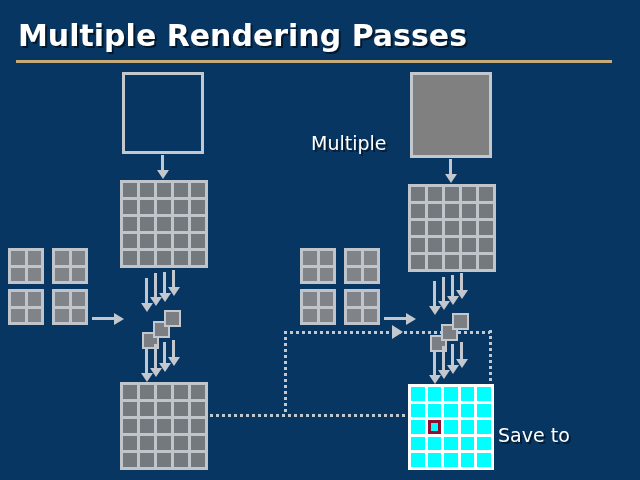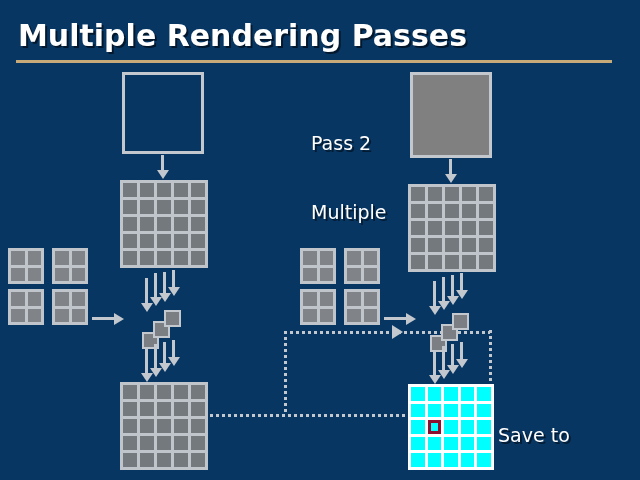--- a/index.html
+++ b/index.html
@@ -312,21 +312,20 @@
   </div>
   <div class="arr-right" style="left:384px; top:317px; width:22px;"></div>
 
   <div class="dot-h" style="left:210px; top:414px; width:282px;"></div>
   <div class="dot-v" style="left:489px; top:330px; height:86px;"></div>
   <div class="dot-h" style="left:284px; top:331px; width:206px;"></div>
   <div class="dot-v" style="left:284px; top:331px; height:84px;"></div>
   <div class="arrowhead-right" style="left:392px; top:325px;"></div>
 
   <div class="label" style="left:311px; top:86px;">
-    <div>Pass 2</div>
     <div>Multiple</div>
   </div>
 
   <div class="sq-filled" style="left:410px; top:72px; width:82px; height:86px;"></div>
   <div class="arr-down" style="left:449px; top:159px; height:16px;"></div>
 
   <div class="grid gray" style="left:408px; top:184px; width:88px; height:88px;">
     <div class="cell"></div>
       <div class="cell"></div>
       <div class="cell"></div>

